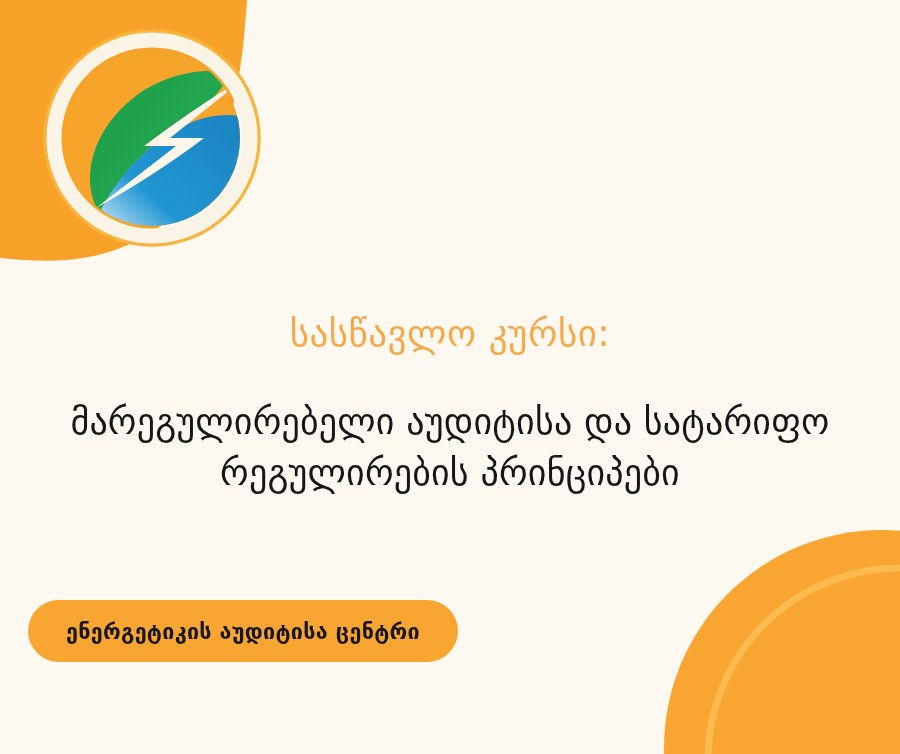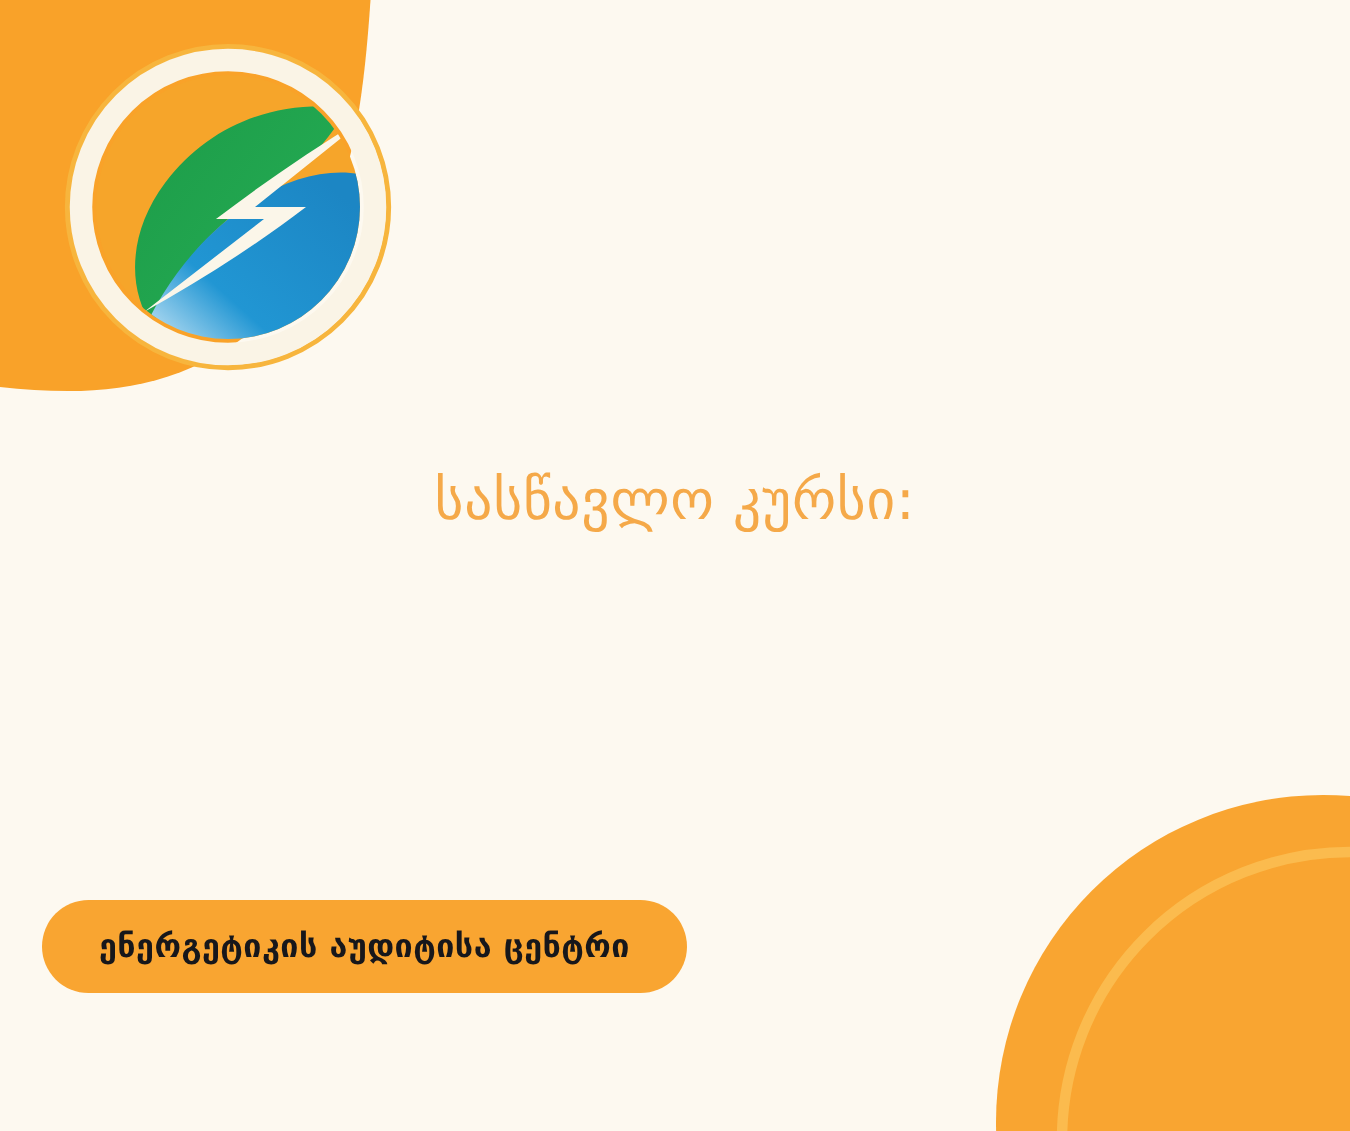--- a/index.html
+++ b/index.html
@@ -177,17 +177,21 @@
                  L62,210
                  C74,178 96,146 126,120
                  C156,94 190,70 218,58 Z" fill="#FBF6E9" opacity="0"></path>
       </g>
     </svg>
   </div>
 
   <div class="text-block">
     <div class="course-label">სასწავლო კურსი:</div>
 
+    <div class="course-title">
+      <span class="tline">მარეგულირებელი აუდიტისა და სატარიფო</span>
+      <span class="tline">რეგულირების პრინციპები</span>
+    </div>
   </div>
 
   <div class="badge">ენერგეტიკის აუდიტისა ცენტრი</div>
 
 </div>
 
 </body></html>

